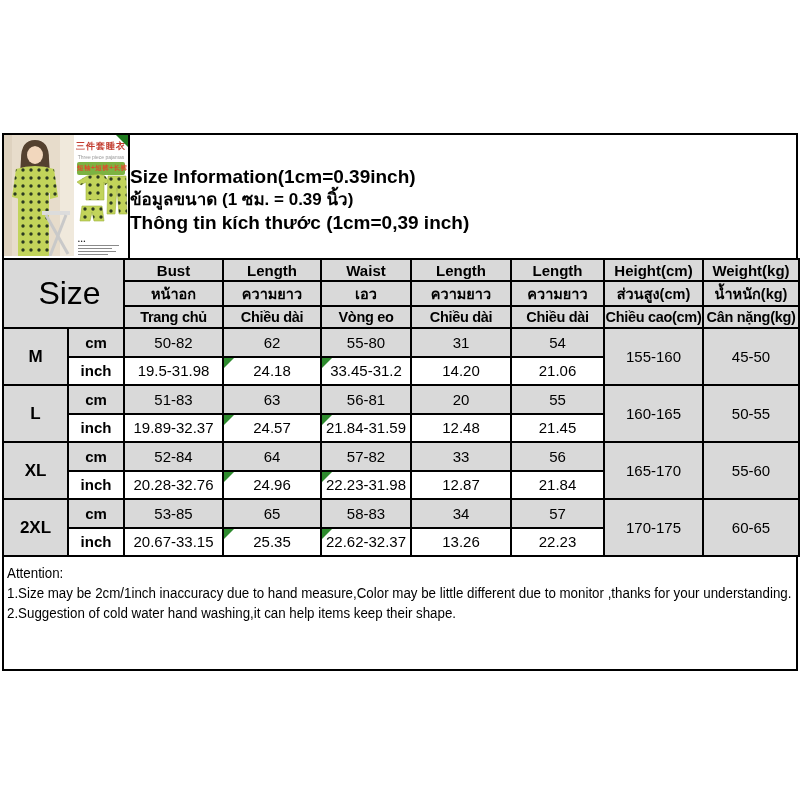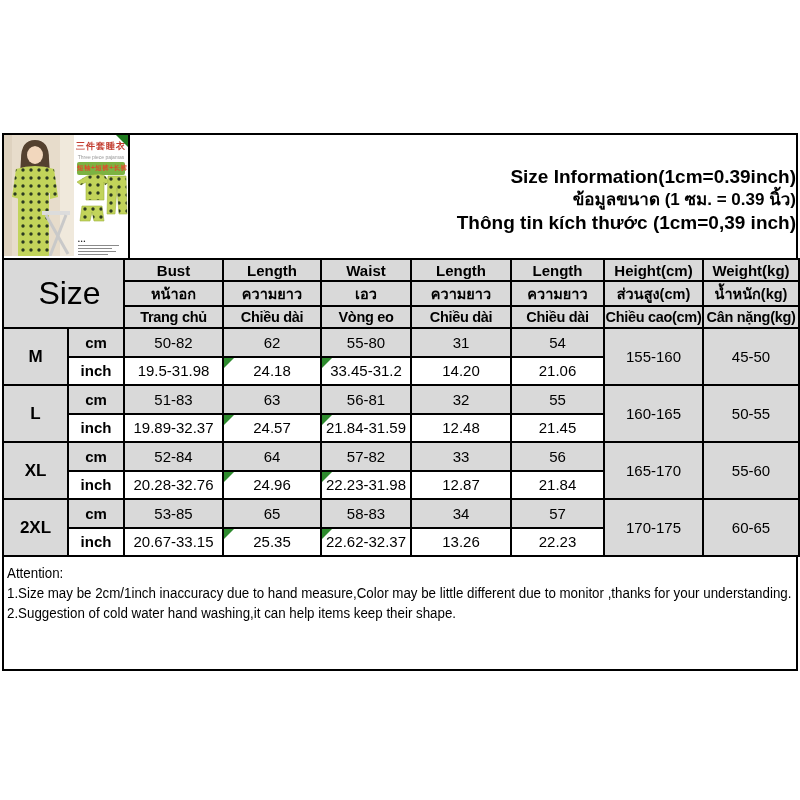--- a/index.html
+++ b/index.html
@@ -20,21 +20,21 @@
          font-weight:700;text-align:center;margin:2px 3px 0 3px;padding:2px 0;border-radius:2px;
          letter-spacing:.5px;white-space:nowrap;}
   .garments{position:absolute;left:1px;top:37px;width:54px;height:58px;}
   .micro{position:absolute;left:4px;right:3px;bottom:3px;}
   .micro .dots{font-size:5px;font-weight:700;letter-spacing:1px;color:#222;line-height:4px;}
   .micro .bar{height:1px;background:#8a8a8a;margin-top:2px;}
   .corner-tr{position:absolute;top:0;right:0;width:0;height:0;
              border:6px solid transparent;border-top-color:var(--corner-green,#1f7a1f);
              border-right-color:var(--corner-green,#1f7a1f);}
   .title-block{flex:1;display:flex;flex-direction:column;justify-content:center;
-               align-items:flex-end;padding-top:5px;}
+               align-items:flex-start;padding-top:5px;}
   .title-en,.title-vi{font-size:19px;font-weight:700;line-height:23px;white-space:nowrap;}
   .title-th{font-size:17px;font-weight:700;line-height:23px;white-space:nowrap;}
 
   
   table{border-collapse:collapse;table-layout:fixed;width:796px;}
   td{border:2px solid #000;text-align:center;vertical-align:middle;padding:0;
      overflow:hidden;white-space:nowrap;position:relative;box-sizing:border-box;}
   .g{background:var(--header-gray,#d9d9d9);}
   tr.hr{height:22px;}
   tr.dr{height:28.5px;}
@@ -172,21 +172,21 @@
             <td class="val flag">33.45-31.2</td>
             <td class="val">14.20</td>
             <td class="val">21.06</td>
           </tr>
           <tr class="dr">
             <td class="g szl" rowspan="2">L</td>
             <td class="g unit">cm</td>
             <td class="g val">51-83</td>
             <td class="g val">63</td>
             <td class="g val">56-81</td>
-            <td class="g val">32</td>
+            <td class="g val">20</td>
             <td class="g val">55</td>
             <td class="g val" rowspan="2">160-165</td>
             <td class="g val" rowspan="2">50-55</td>
           </tr>
           <tr class="dr">
             <td class="unit">inch</td>
             <td class="val">19.89-32.37</td>
             <td class="val flag">24.57</td>
             <td class="val flag">21.84-31.59</td>
             <td class="val">12.48</td>

